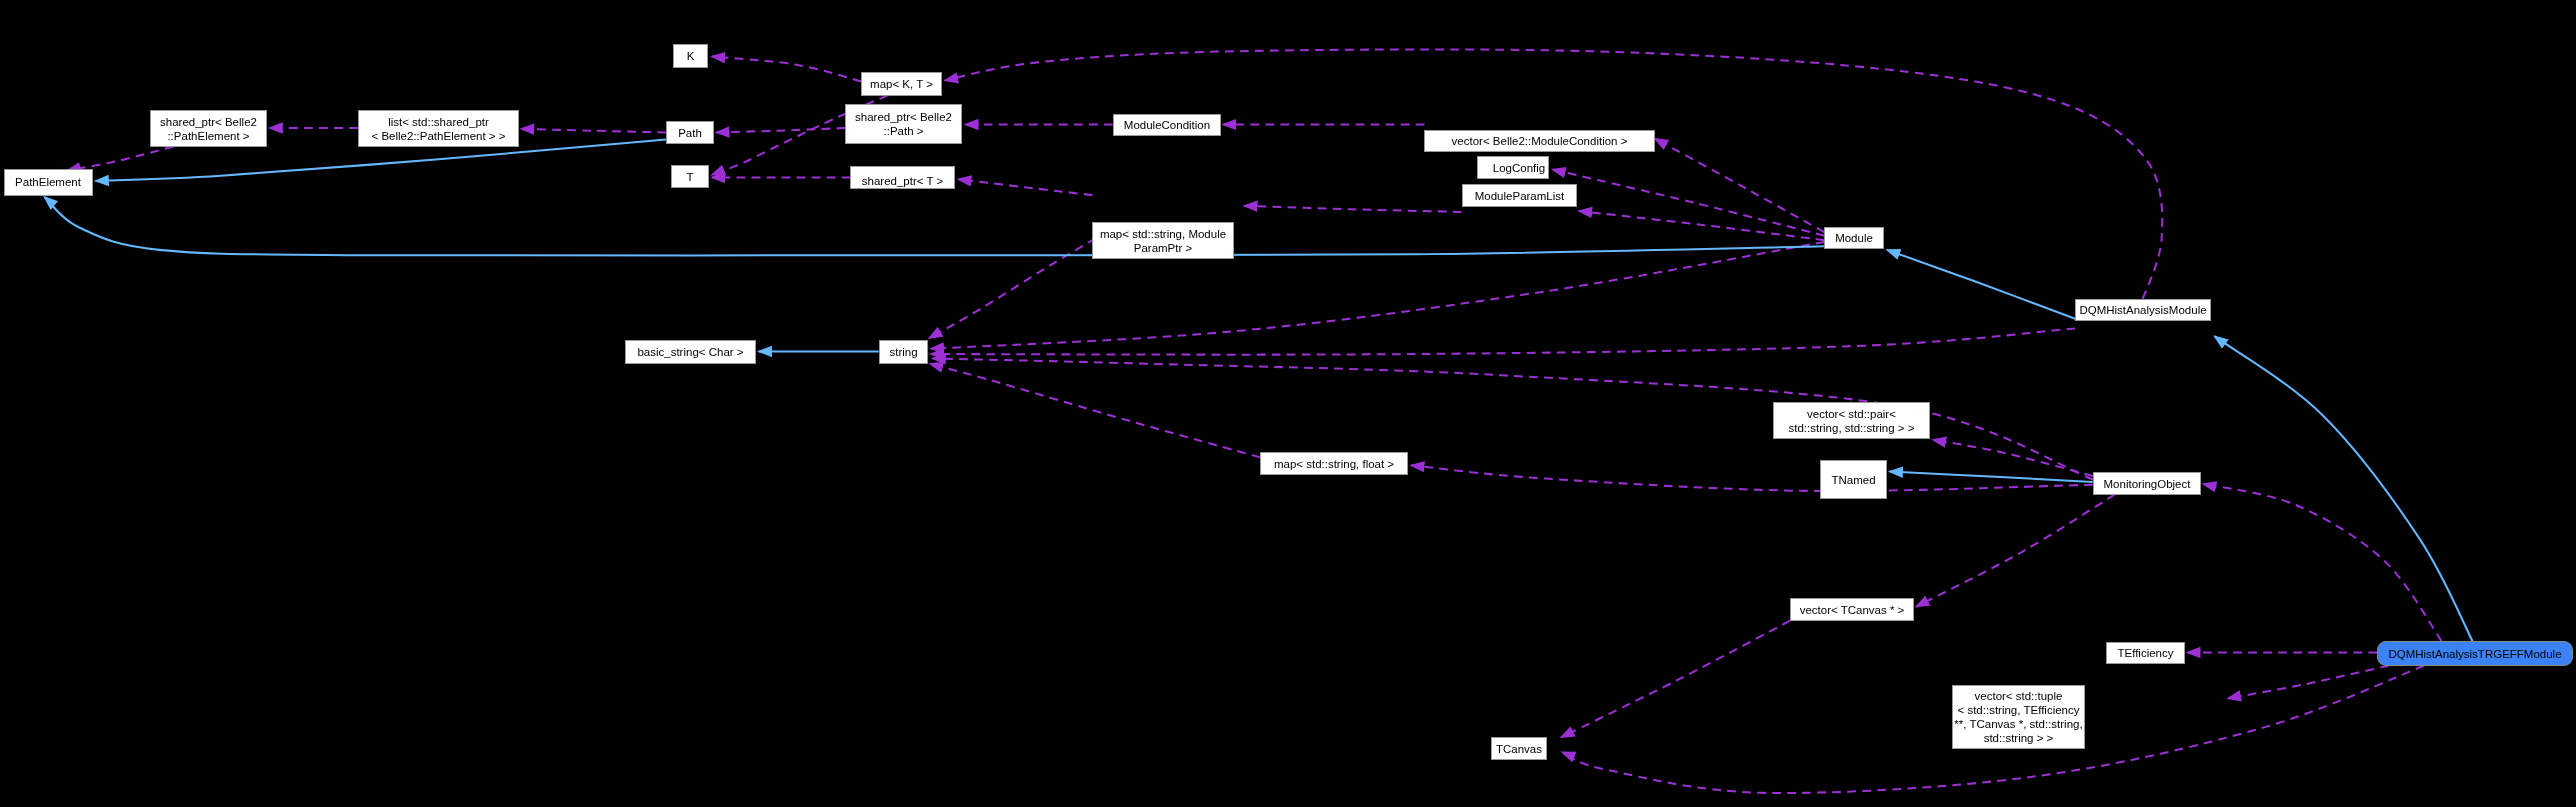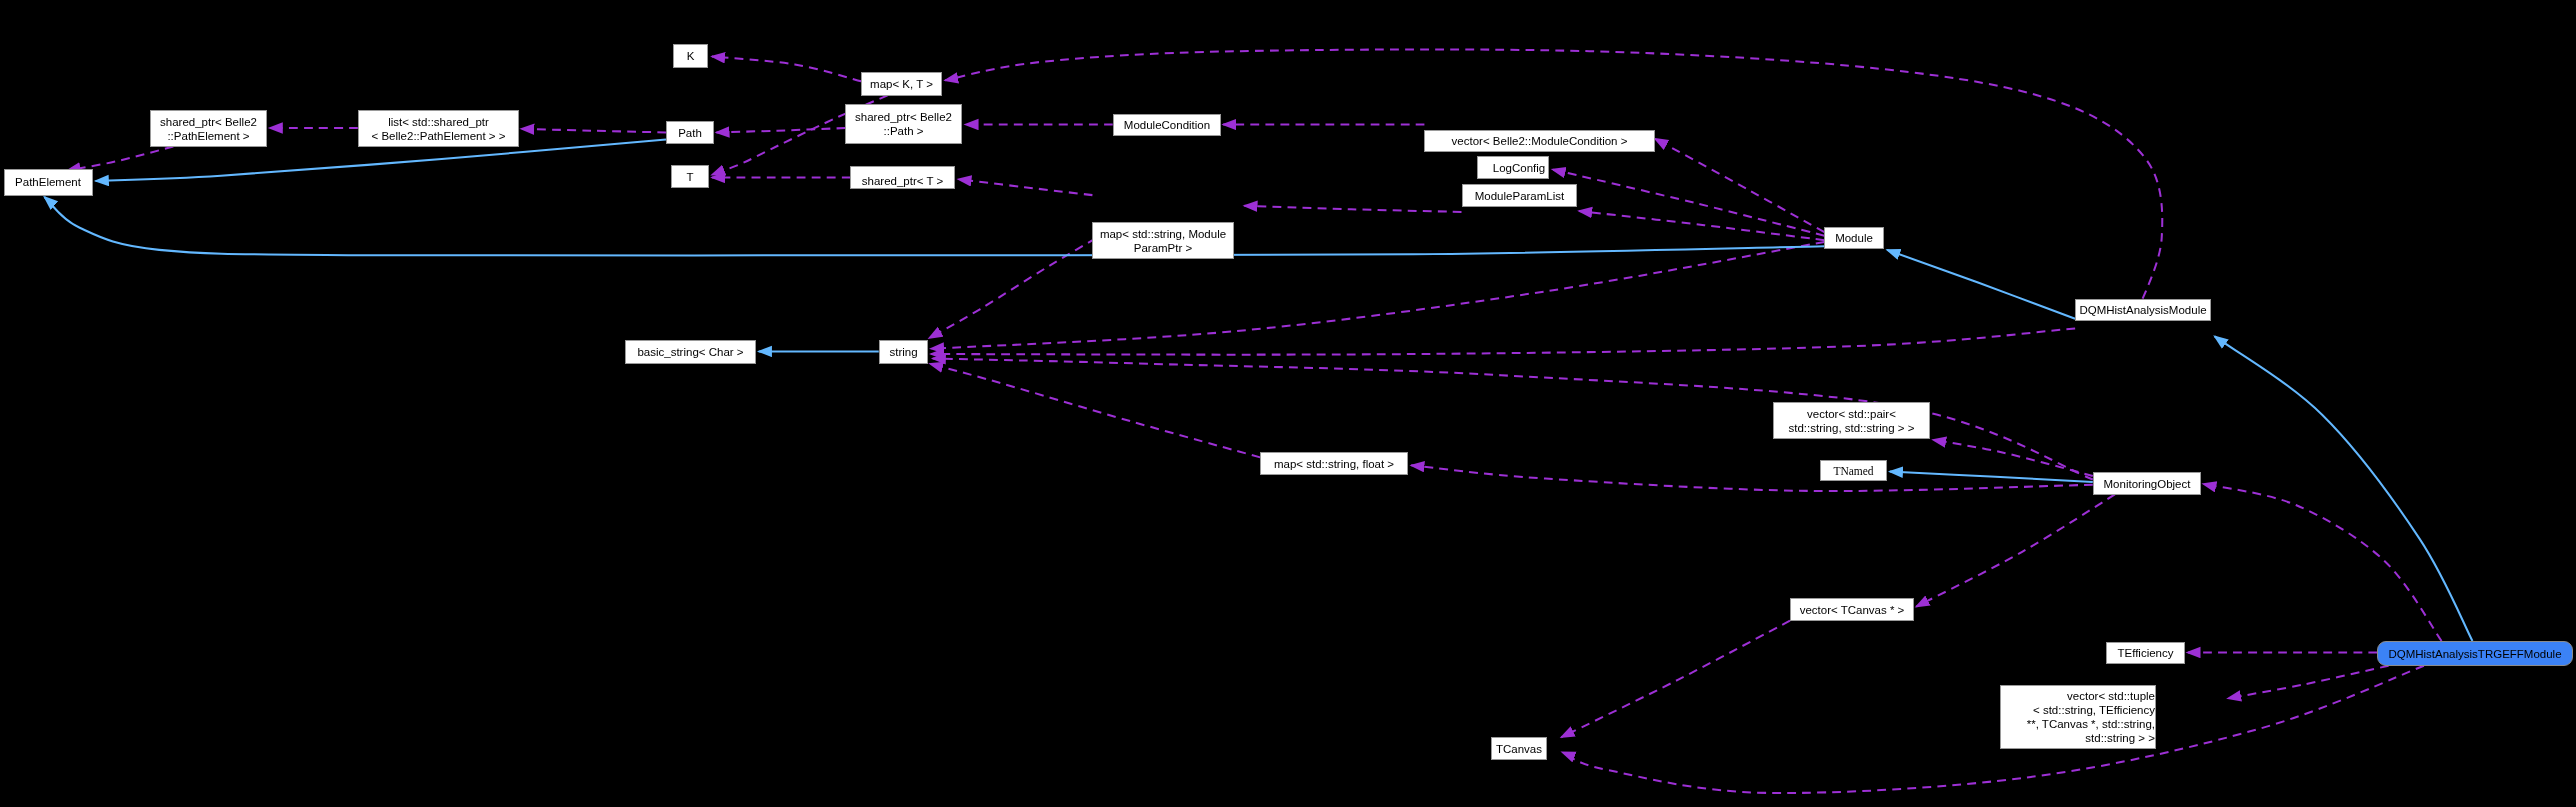--- a/index.html
+++ b/index.html
@@ -118,39 +118,39 @@
       <div class="node" style="left: 625px; top: 340px; width: 131px; height: 24px;">
         <span>basic_string&lt; Char &gt;</span>
       </div>
       <div class="node" style="left: 879px; top: 340px; width: 49px; height: 24px;">
         <span>string</span>
       </div>
       <div class="node" style="left: 1773px; top: 402px; width: 157px; height: 37px;">
         <span>vector&lt; std::pair&lt;</span>
         <span>std::string, std::string &gt; &gt;</span>
       </div>
-      <div class="node" style="left: 1820px; top: 460px; width: 67px; height: 21px; font-family: Liberation Serif, serif;">
+      <div class="node" style="left: 1820px; top: 460px; width: 67px; height: 39px;">
         <span>TNamed</span>
       </div>
       <div class="node" style="left: 1260px; top: 452px; width: 148px; height: 23px;">
         <span>map&lt; std::string, float &gt;</span>
       </div>
       <div class="node" style="left: 2093px; top: 472px; width: 108px; height: 23px;">
         <span>MonitoringObject</span>
       </div>
       <div class="node" style="left: 1790px; top: 598px; width: 124px; height: 23px;">
         <span>vector&lt; TCanvas * &gt;</span>
       </div>
       <div class="node" style="left: 2106px; top: 642px; width: 79px; height: 22px;">
         <span>TEfficiency</span>
       </div>
       <div class="node highlight" style="left: 2377px; top: 641px; width: 196px; height: 25px;">
         <span>DQMHistAnalysisTRGEFFModule</span>
       </div>
-      <div class="node" style="left: 2000px; top: 685px; width: 156px; height: 64px; align-items: flex-end;">
+      <div class="node" style="left: 1952px; top: 685px; width: 133px; height: 64px;">
         <span>vector&lt; std::tuple</span>
         <span>&lt; std::string, TEfficiency</span>
         <span>**, TCanvas *, std::string,</span>
         <span>std::string &gt; &gt;</span>
       </div>
       <div class="node" style="left: 1491px; top: 737px; width: 56px; height: 23px;">
         <span>TCanvas</span>
       </div>
     </div>
 </div>

